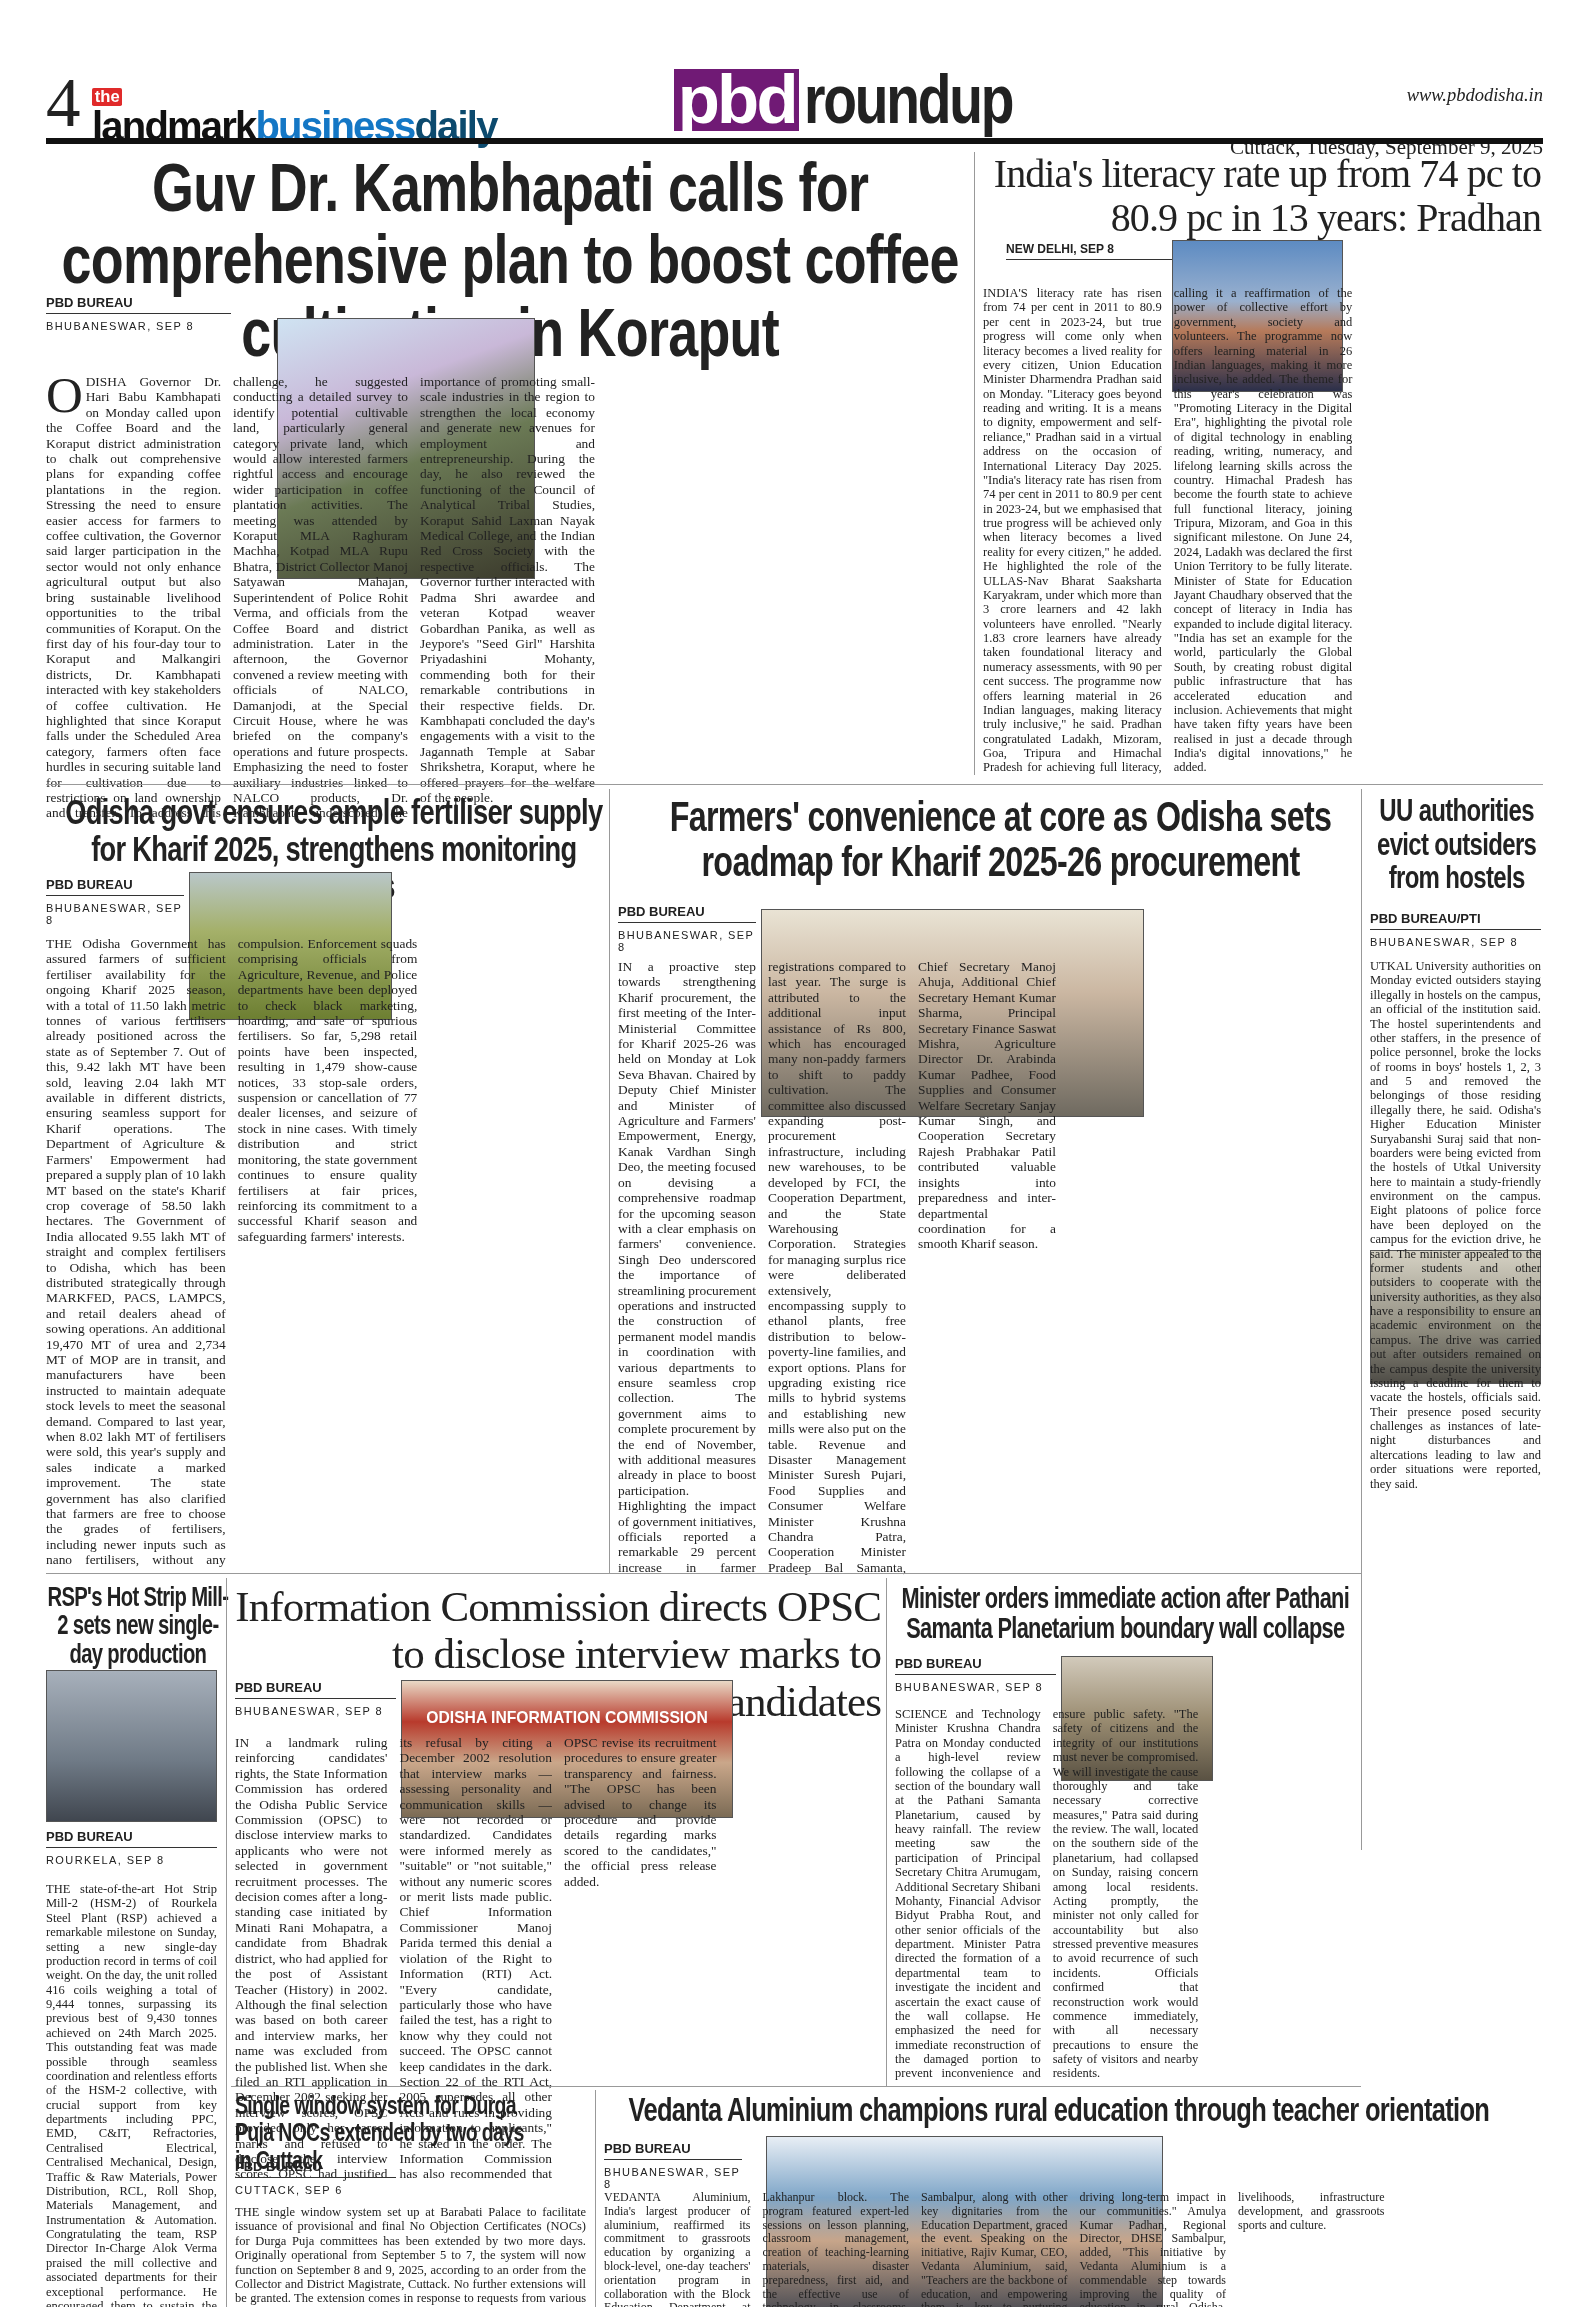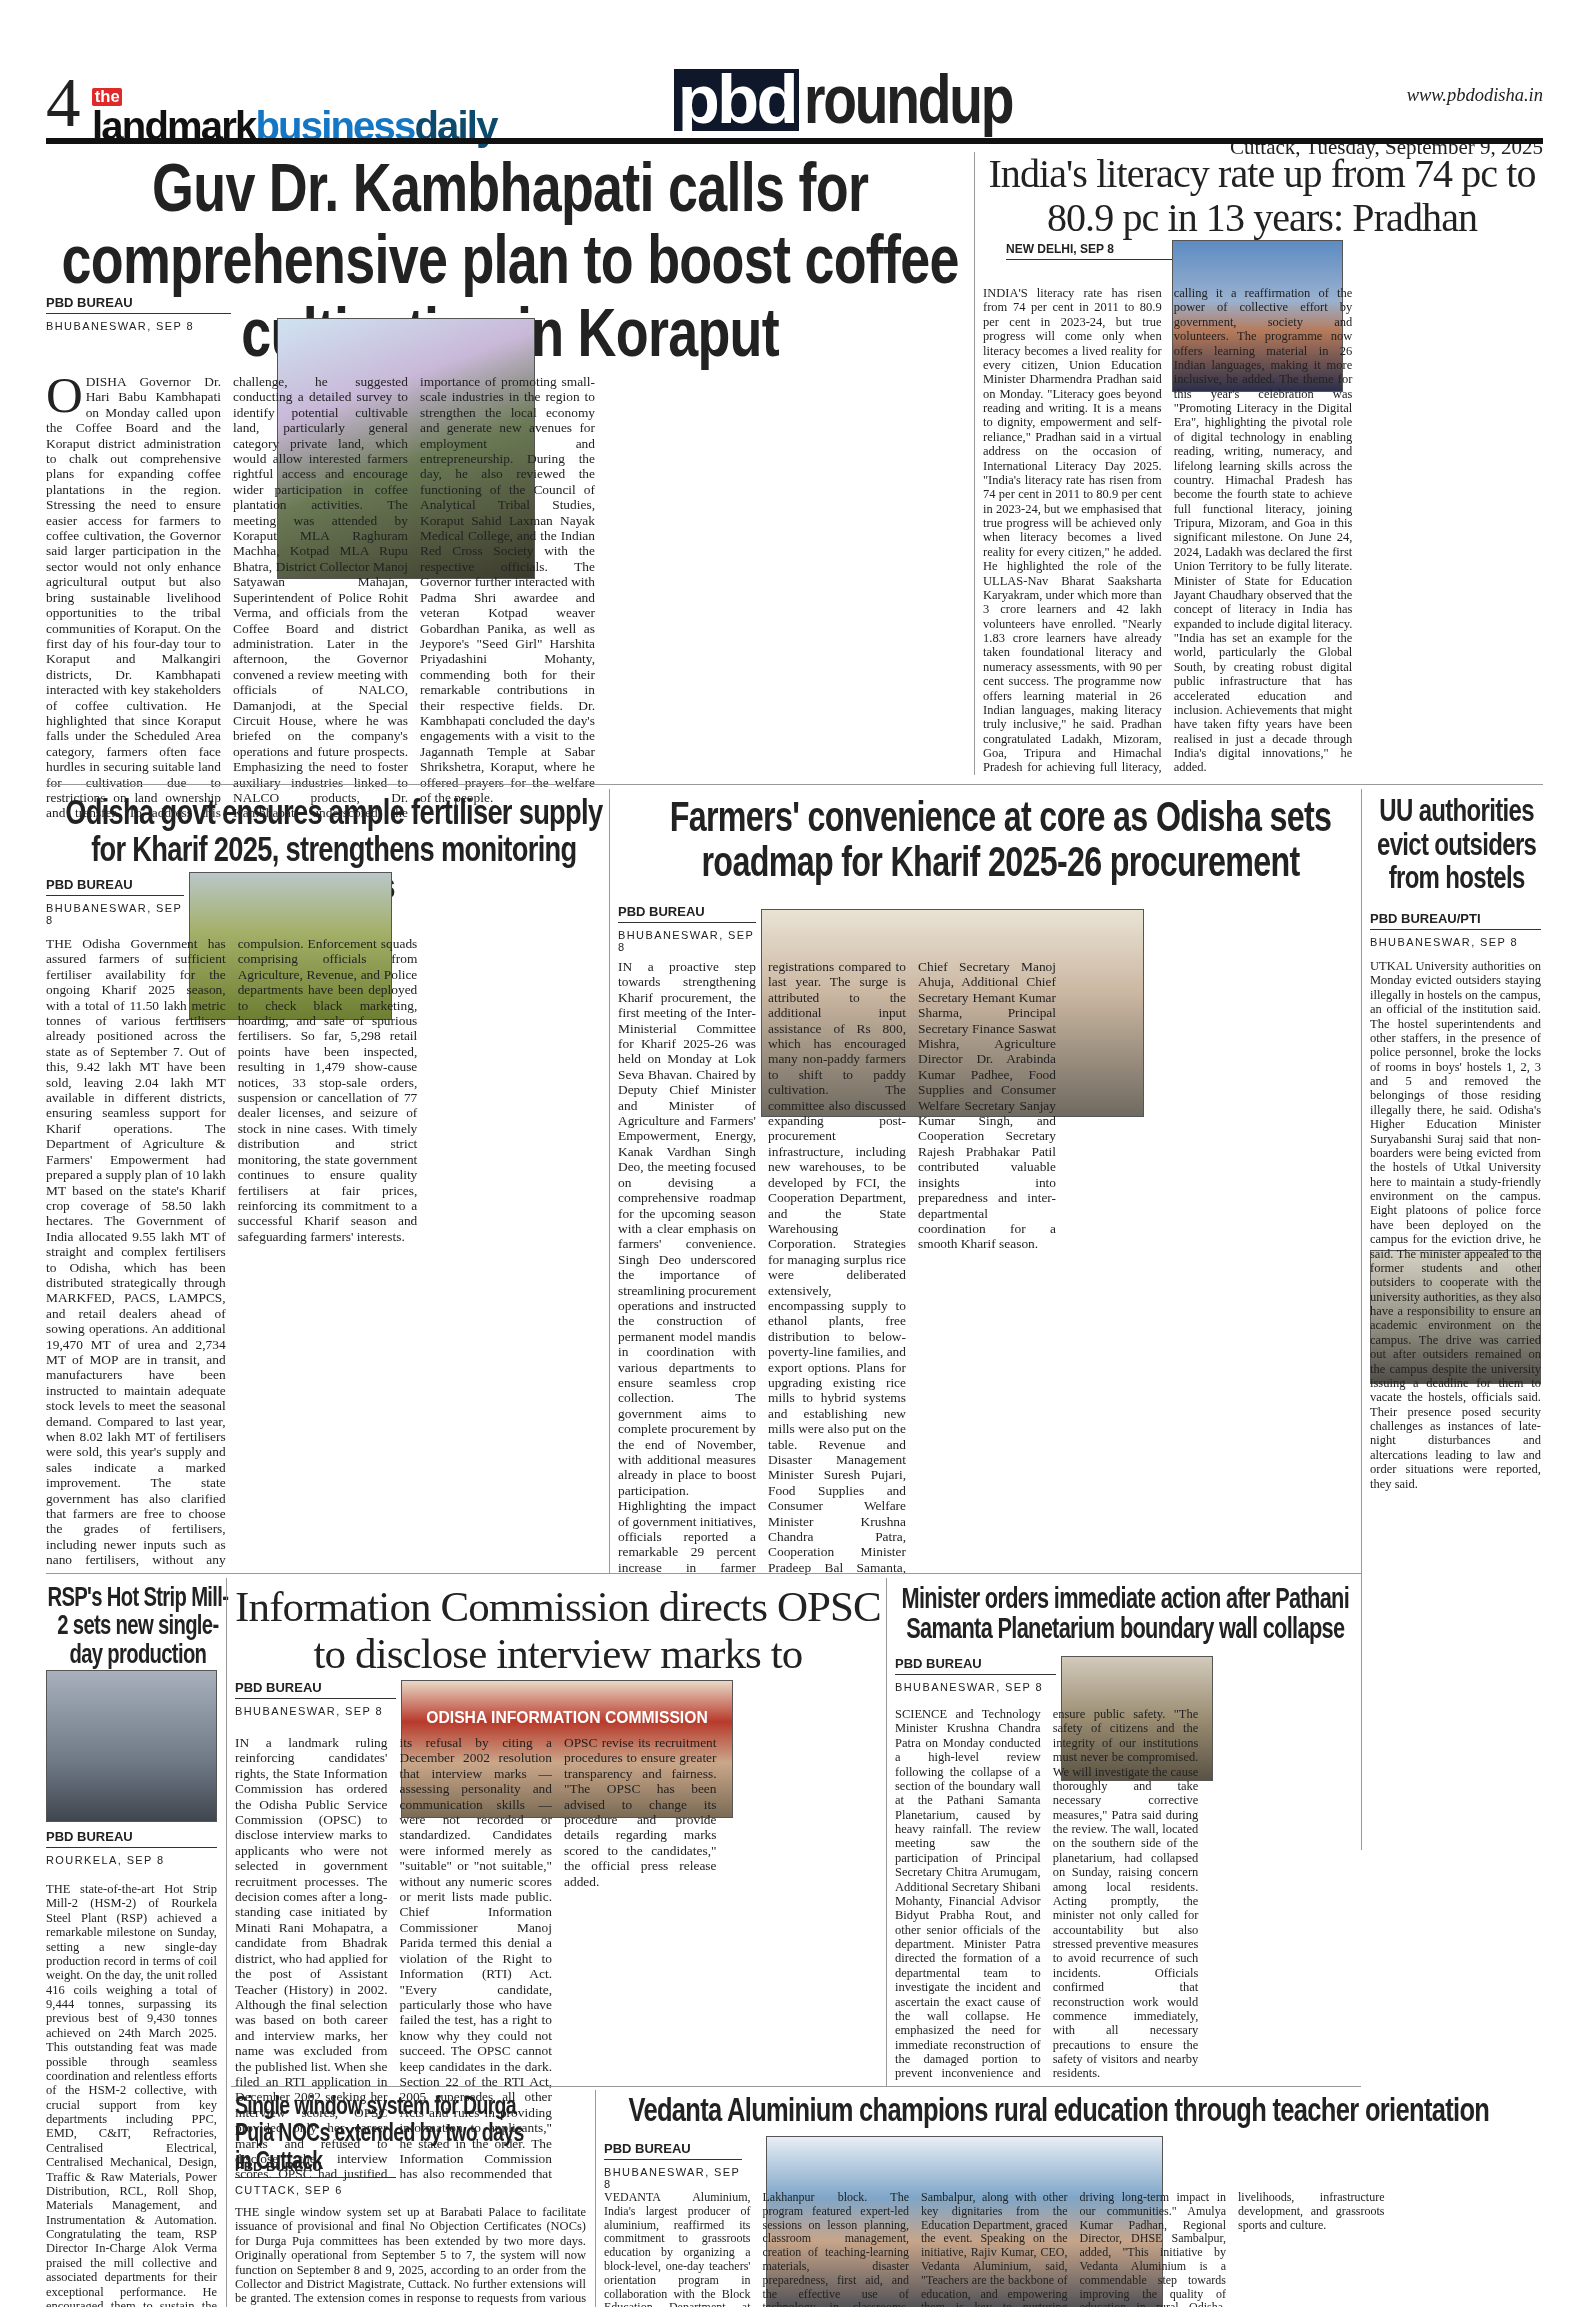--- a/index.html
+++ b/index.html
@@ -5,29 +5,29 @@
   * { box-sizing: border-box; margin: 0; padding: 0; }
   body { width: 1589px; height: 2452px; background: #fff; font-family: "Liberation Serif", serif; color: #222; position: relative; overflow: hidden; }
   .abs { position: absolute; }
   .masthead-num { left: 46px; top: 69px; font-size: 69px; font-family: "Liberation Serif", serif; line-height: 1; }
   .logo { left: 92px; top: 88px; font-family: "Liberation Sans", sans-serif; font-weight: 700; line-height: 1; }
   .logo .the { background: #e02a2a; color: #fff; font-size: 16.6px; padding: 0.9px 2.8px; display: inline-block; border-radius: 1.8px; }
   .logo .pol { color: #111; font-size: 40px; letter-spacing: -1.8px; }
   .logo .bus { color: #1477c5; font-size: 40px; letter-spacing: -1.8px; }
   .logo .dai { color: #0c4a6e; font-size: 40px; letter-spacing: -1.8px; }
   .pbd { left: 674px; top: 69px; display: flex; align-items: flex-end; }
-  .pbd .box { background: #0f172a; color: #fff; font-family: "Liberation Sans", sans-serif; font-weight: 700; font-size: 69px; line-height: 0.9; padding: 0 3.7px; letter-spacing: -2.8px; }
+  .pbd .box { background: #701a75; color: #fff; font-family: "Liberation Sans", sans-serif; font-weight: 700; font-size: 69px; line-height: 0.9; padding: 0 3.7px; letter-spacing: -2.8px; }
   .pbd .rnd { font-family: "Liberation Sans", sans-serif; font-weight: 700; font-size: 69px; line-height: 0.9; margin-left: 4.6px; letter-spacing: -2.8px; transform: scaleX(0.8); transform-origin: left; }
   .site { right: 46px; top: 85px; font-style: italic; font-size: 18.5px; text-align: right; }
   .dateline-top { right: 46px; top: 111px; font-size: 21px; text-align: right; margin-top: 24px; }
   .rule { left: 46px; right: 46px; top: 138px; height: 5.5px; background: #111; }
   .vline { width: 0.9px; background: #999; }
   .hline { height: 0.9px; background: #999; }
   .hl { font-family: "Liberation Sans", sans-serif; font-weight: 700; line-height: 1.05; letter-spacing: -0.9px; text-align: center; transform-origin: left top; }
-  .hl-serif { font-family: "Liberation Serif", serif; line-height: 1.1; letter-spacing: -0.9px; text-align: center; }
+  .hl-serif { font-family: "Liberation Serif", serif; line-height: 1.1; letter-spacing: -0.9px; text-align: right; }
   .byline { font-family: "Liberation Sans", sans-serif; font-weight: 700; font-size: 13px; border-bottom: 0.9px solid #333; padding-bottom: 2.8px; }
   .place { font-family: "Liberation Sans", sans-serif; font-size: 11px; letter-spacing: 1.4px; margin-top: 6.5px; }
   .body { font-size: 13.4px; line-height: 1.15; text-align: justify; margin-top: 9px; }
   .cols { column-gap: 12px; column-fill: auto; }
   .photo { border: 0.9px solid #555; }
   .dropcap { float: left; font-size: 51px; line-height: 0.85; margin-right: 2.8px; }
 </style>
 </head>
 <body>
 

